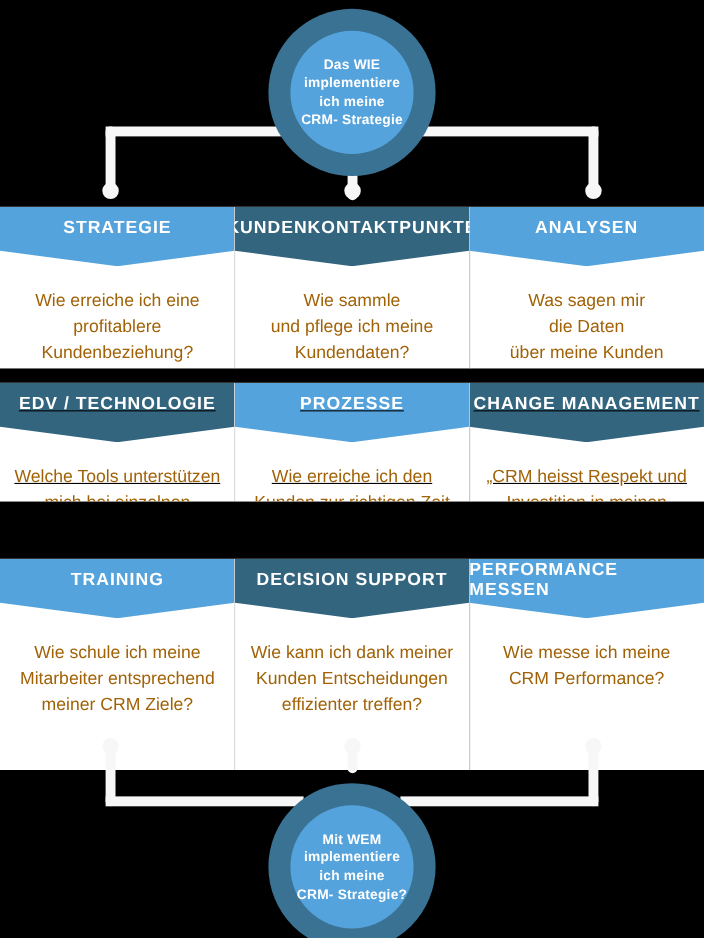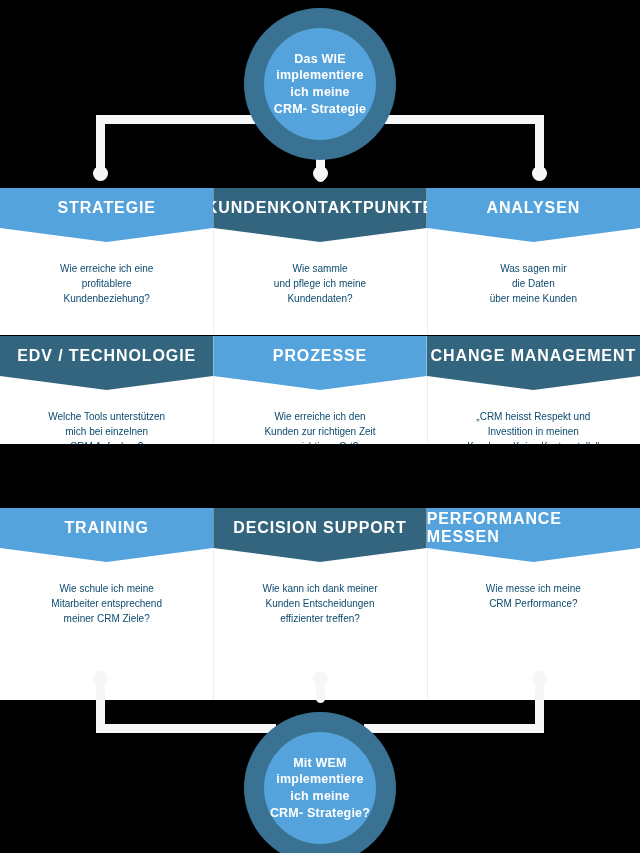--- a/index.html
+++ b/index.html
@@ -87,21 +87,21 @@
 
   
   .row {
     position: absolute;
     left: 0;
     width: 640px;
     display: flex;
     z-index: 3;
   }
   #row-1 { top: 188px; height: 147px; }
-  #row-2 { top: 336px; height: 108px; }
+  #row-2 { top: 348px; height: 108px; text-decoration: underline; }
   #row-3 { top: 508px; height: 192px; }
 
   .card {
     position: relative;
     flex: 1 1 0;
     background: #ffffff;
     height: 100%;
     overflow: hidden;
   }
   .card + .card::before {
@@ -138,22 +138,22 @@
     z-index: -1;
   }
   .hdr-light .band { background: #55a3dc; }
   .hdr-dark  .band { background: #33657f; }
   .hdr-light .hdr-text, .hdr-dark .hdr-text { position: relative; z-index: 3; }
 
   .card-body {
     position: relative;
     padding: 34px 12px 10px;
     text-align: center;
-    color: #0c4a6e;
-    font-size: 10px;
+    color: #a16207;
+    font-size: 16px;
     line-height: 1.48;
     white-space: pre-line;
     z-index: 1;
   }
 
   
   .row::after {
     content: "";
     position: absolute;
     left: 0; bottom: -2px;

